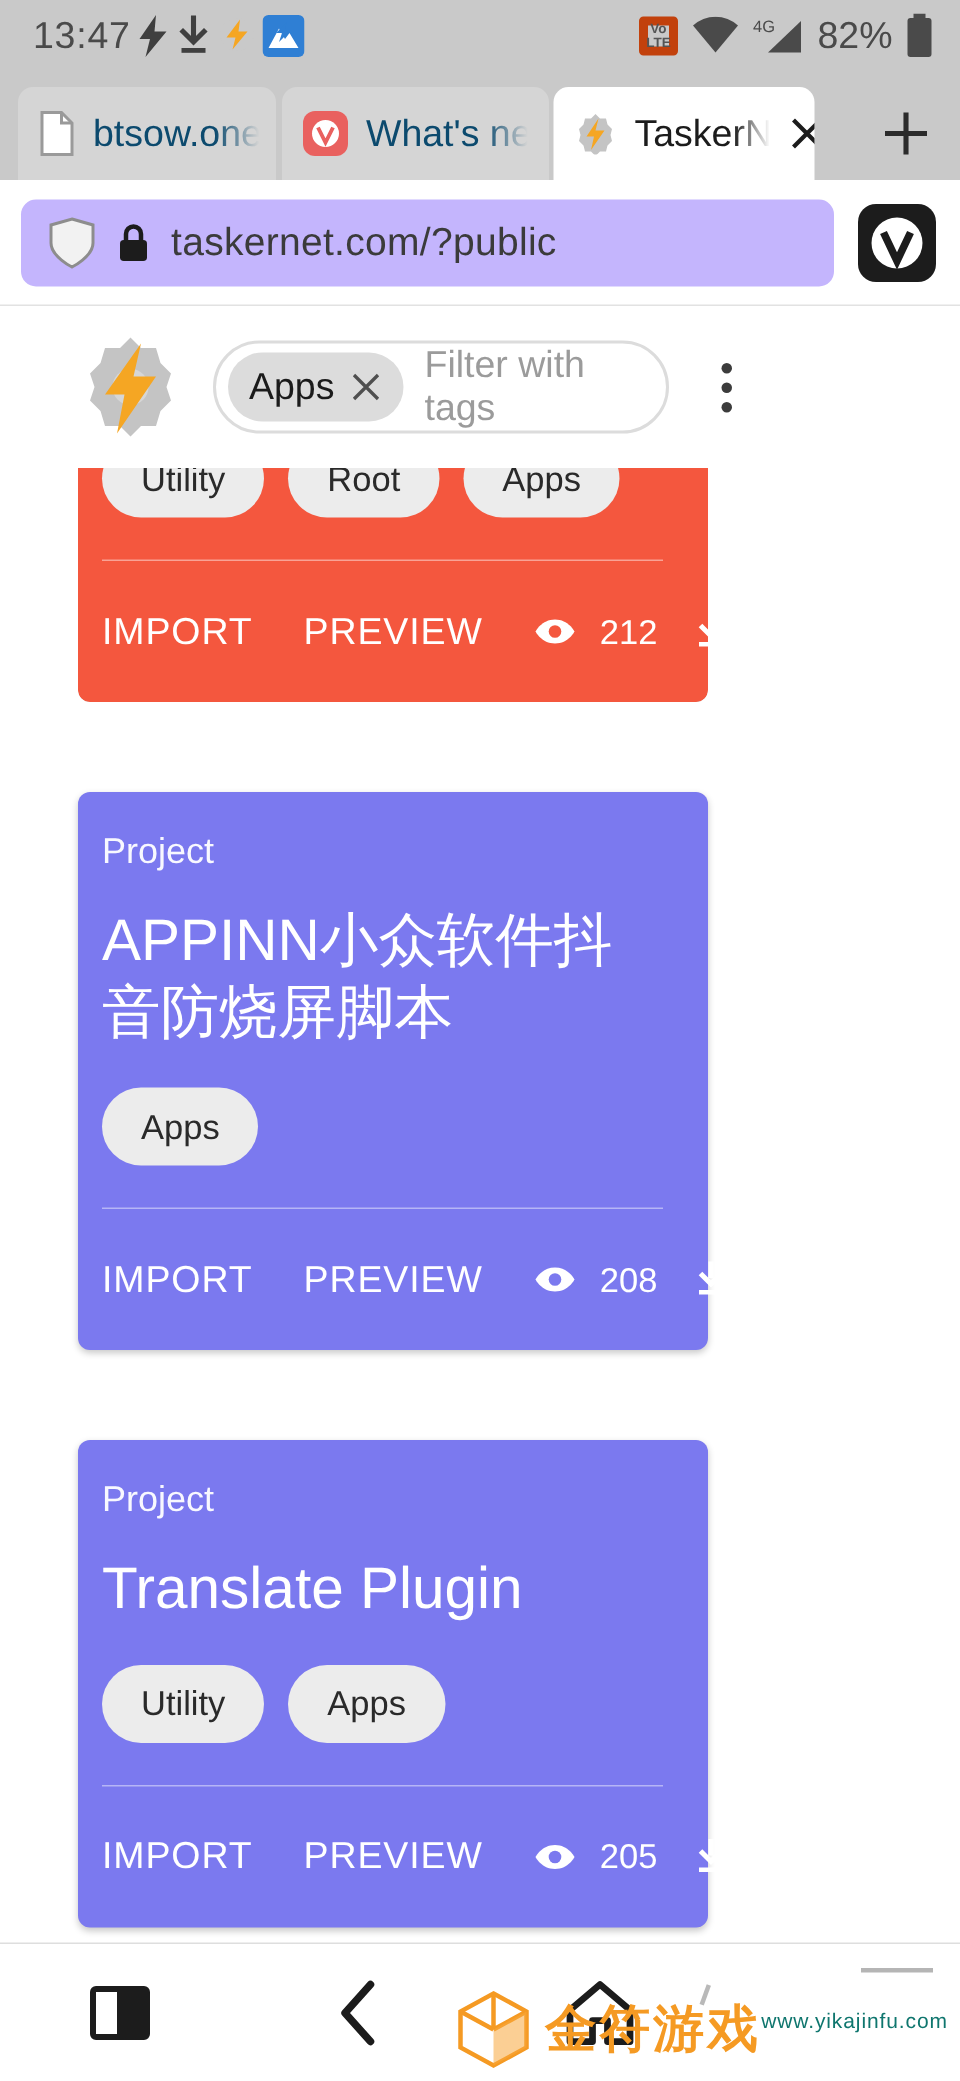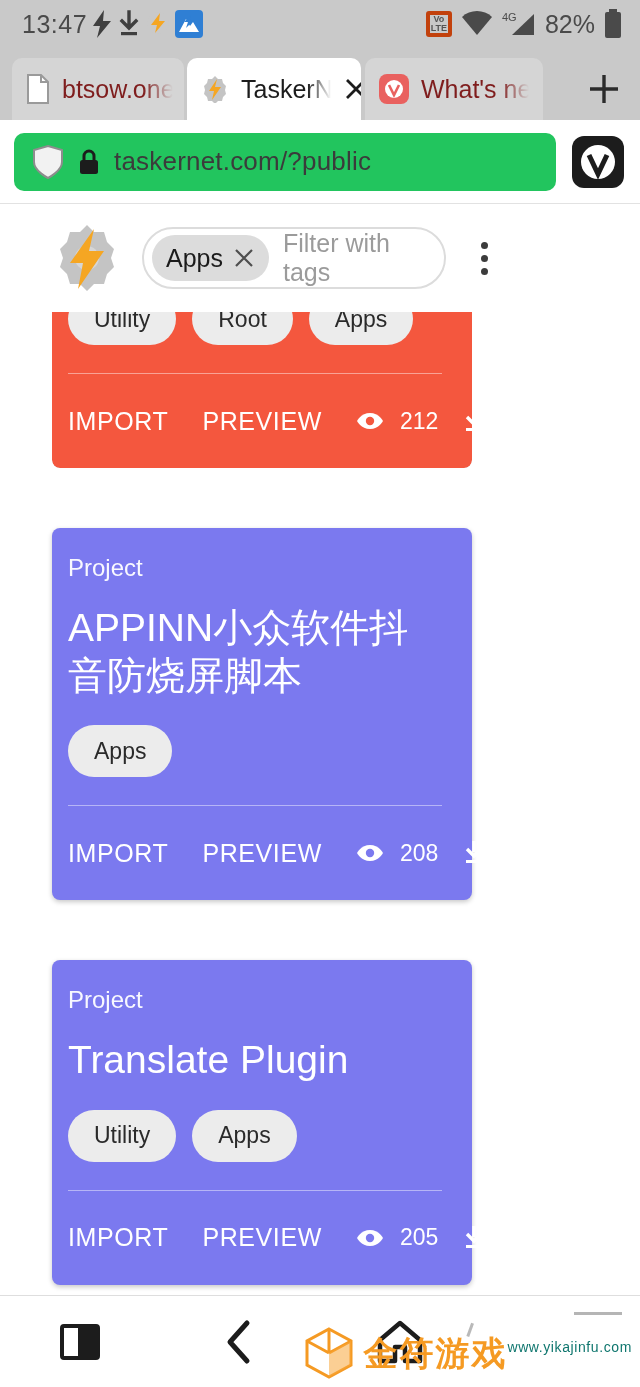--- a/index.html
+++ b/index.html
@@ -24,21 +24,21 @@
     align-items: center;
     padding: 0 18px 0 22px;
     color: #4b4b4b;
     font-size: 25px;
   }
   .sb-left { display: flex; align-items: flex-start; gap: 4px; }
   .sb-right { margin-left: auto; display: flex; align-items: center; gap: 9px; }
   .sb-time { font-size: 25px; letter-spacing: .5px; color:#4a4a4a; }
   .icon-svg { display: block; }
   .volte-box {
-    border: 4px solid #c2410c; border-radius: 3px;
+    border: 6px solid #c2410c; border-radius: 3px;
     font-size: 9px; line-height: 9px; font-weight: bold;
     color: #555; padding: 2px 2px; text-align: center;
     width: 26px; height: 26px; display:flex; flex-direction:column;
     align-items:center; justify-content:center;
   }
   .sb-pct { font-size: 25px; color:#4a4a4a; }
 
   
   .tabstrip {
     height: 72px;
@@ -55,40 +55,40 @@
     gap: 12px;
     padding: 0 14px;
     overflow: hidden;
     background: #d5d5d5;
     position: relative;
   }
   .tab.t1 { width: 172px; }
   .tab.t2 { width: 178px; margin-left: 4px; }
   .tab.active { width: 174px; background: #ffffff; margin-left: 3px; }
   .tab-title {
-    font-size: 25px; color: #7f1d1d; white-space: nowrap;
+    font-size: 25px; color: #0c4a6e; white-space: nowrap;
     -webkit-mask-image: linear-gradient(to right,#000 72%,transparent 98%);
     mask-image: linear-gradient(to right,#000 72%,transparent 98%);
   }
   .tab.active .tab-title { color: #1c1c1c; }
   .tab-close { margin-left: -2px; flex: 0 0 auto; }
   .newtab { margin-left: 44px; margin-bottom: 14px; }
 
   
   .urlbar-wrap {
     background: #ffffff;
     height: 84px;
     display: flex; align-items: center;
     padding: 0 14px;
     border-bottom: 1px solid #e2e2e2;
   }
   .urlbar {
     flex: 1;
     height: 58px;
-    background: #22c55e;
+    background: #c4b5fd;
     border-radius: 10px;
     display: flex; align-items: center;
     gap: 14px; padding: 0 18px;
   }
   .url-text { font-size: 26px; color: #3b3b3b; letter-spacing: .2px; }
   .vivaldi-btn { width: 56px; height: 56px; margin-left: 14px; flex:0 0 auto; }
 
   
   .page { background: #ffffff; width: 524px; }
   .appbar {
@@ -254,44 +254,44 @@
       <div class="tab t1">
         <span>
           <svg class="icon-svg" width="24" height="30" viewBox="0 0 24 30">
             <path d="M2 1 H15 L22 8 V29 H2 Z" fill="#ffffff" stroke="#9a9a9a" stroke-width="2"></path>
             <path d="M15 1 V8 H22" fill="none" stroke="#9a9a9a" stroke-width="2"></path>
           </svg>
         </span>
         <span class="tab-title">btsow.one</span>
       </div>
 
+      <div class="tab t2">
+        <span>
+          <svg class="icon-svg" width="30" height="30" viewBox="0 0 30 30">
+            <rect x="0" y="0" width="30" height="30" rx="8" fill="#e9615f"></rect>
+            <circle cx="15" cy="15" r="9" fill="#ffffff"></circle>
+            <path d="M10 11 L15 21 L20 11" stroke="#e9615f" stroke-width="2.6" fill="none"></path>
+          </svg>
+        </span>
+        <span class="tab-title">What's ne</span>
+      </div>
+
       <div class="tab active">
         <span>
           <svg class="icon-svg" width="28" height="28" viewBox="0 0 28 28">
             <path d="M14 1 l3 3 h4 l1 4 3 3 -1 4 1 4 -3 3 -1 4 h-4 l-3 3 -3 -3 h-4 l-1 -4 -3 -3 1 -4 -1 -4 3 -3 1 -4 h4 z" fill="#c4c4c4"></path>
             <path d="M16 4 L8 16 H13 L11 25 L20 12 H14 Z" fill="#f5a623"></path>
           </svg>
         </span>
         <span class="tab-title">TaskerN</span>
         <span class="tab-close">
           <svg class="icon-svg" width="26" height="26" viewBox="0 0 26 26">
             <path d="M4 4 L22 22 M22 4 L4 22" stroke="#1c1c1c" stroke-width="2.8"></path>
           </svg>
         </span>
-      </div>
-
-      <div class="tab t2">
-        <span>
-          <svg class="icon-svg" width="30" height="30" viewBox="0 0 30 30">
-            <rect x="0" y="0" width="30" height="30" rx="8" fill="#e9615f"></rect>
-            <circle cx="15" cy="15" r="9" fill="#ffffff"></circle>
-            <path d="M10 11 L15 21 L20 11" stroke="#e9615f" stroke-width="2.6" fill="none"></path>
-          </svg>
-        </span>
-        <span class="tab-title">What's ne</span>
       </div>
 
       <div class="newtab">
         <svg class="icon-svg" width="34" height="34" viewBox="0 0 34 34">
           <path d="M17 3 V31 M3 17 H31" stroke="#2b2b2b" stroke-width="3.4"></path>
         </svg>
       </div>
     </div>
 
     <div class="urlbar-wrap">

